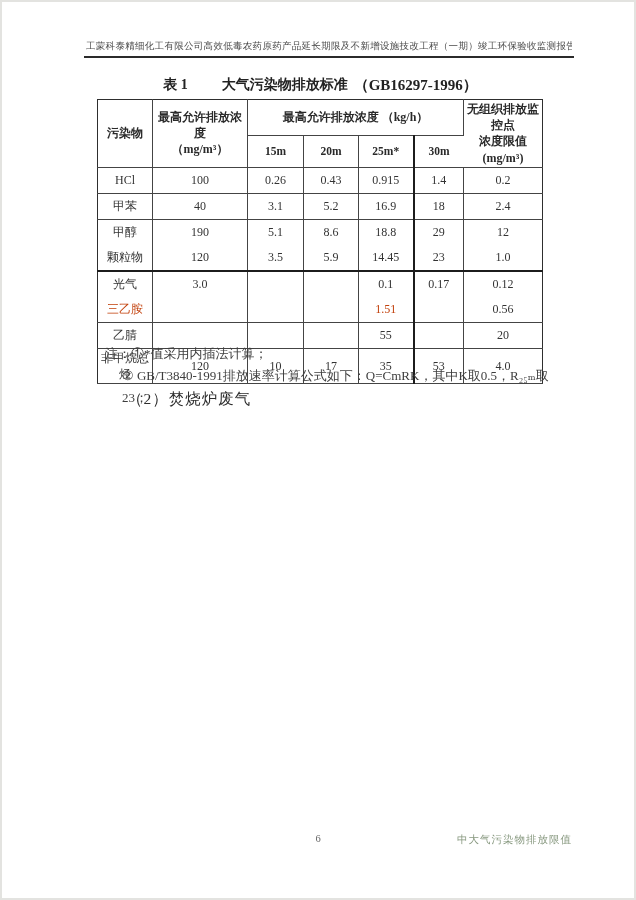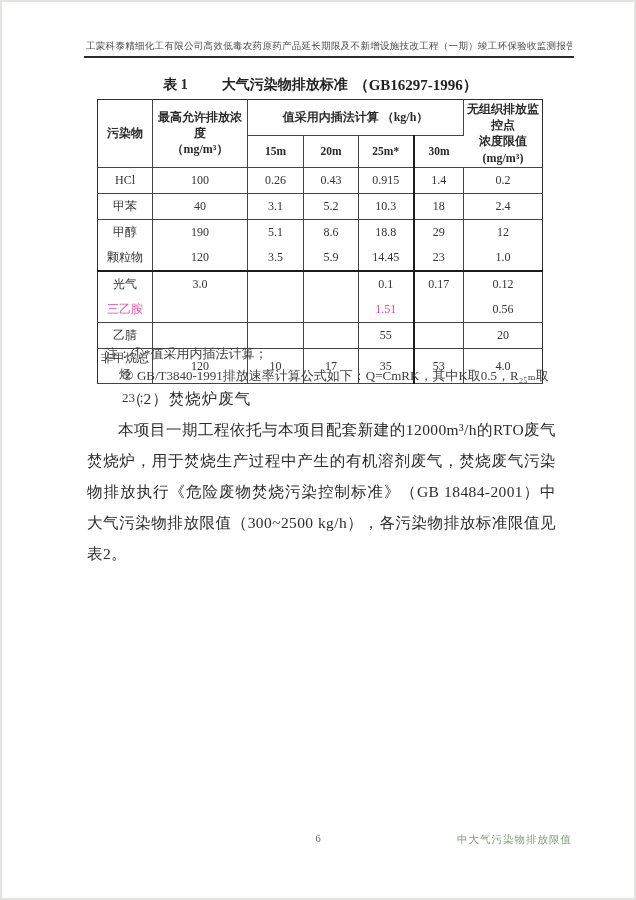--- a/index.html
+++ b/index.html
@@ -50,21 +50,21 @@
   }
   table.std th{font-weight:bold;color:#2a2a2a;font-size:12px;}
   table.std .sub th{height:26px;font-size:11.5px;}
   table.std thead tr:first-child th{height:30px;}
   table.std td{height:23px;}
   table.std td:last-child,table.std th:last-child{border-right:none;}
   .thick-right{border-right:2.5px solid #1c1c1c !important;}
   .no-bottom td{border-bottom:none !important;}
   .thick-bottom td{border-bottom:2.5px solid #1c1c1c !important;}
   .two-line{font-size:11.5px;line-height:1.6;}
-  .faded{color:#ec4899;font-family:Liberation Serif, serif;}
+  .faded{color:#c2410c;font-family:Liberation Serif, serif;}
   
   .notes{
     position:absolute;left:103px;right:70px;top:341px;
     font-size:13px;color:#3d3d3d;line-height:1.7;
   }
   .notes .note-2{padding-left:17px;}
   
   .section-heading{
     position:absolute;left:125px;top:387px;
     font-size:15.5px;color:#2c2c2c;letter-spacing:1px;
@@ -110,21 +110,21 @@
         <col style="width:50px">
       <col style="width:79px">
     </colgroup>
     <thead>
       <tr>
         <th rowspan="2">污染物</th>
         <th rowspan="2" class="two-line">
           <span>最高允许排放浓度</span><br>
           <span>（mg/m³）</span>
         </th>
-        <th colspan="4">值采用内插法计算 （kg/h）</th>
+        <th colspan="4">最高允许排放浓度 （kg/h）</th>
         <th rowspan="2" class="two-line">
           <span>无组织排放监控点</span><br>
           <span>浓度限值(mg/m³)</span>
         </th>
       </tr>
       <tr class="sub">
         <th>15m</th>
         <th>20m</th>
         <th class="thick-right">25m*</th>
         <th>30m</th>
@@ -138,21 +138,21 @@
         <td>0.43</td>
         <td class="thick-right">0.915</td>
         <td>1.4</td>
         <td>0.2</td>
       </tr>
       <tr>
         <td>甲苯</td>
         <td>40</td>
         <td>3.1</td>
         <td>5.2</td>
-        <td class="thick-right">10.3</td>
+        <td class="thick-right">16.9</td>
         <td>18</td>
         <td>2.4</td>
       </tr>
       <tr class="no-bottom">
         <td>甲醇</td>
         <td>190</td>
         <td>5.1</td>
         <td>8.6</td>
         <td class="thick-right">18.8</td>
         <td>29</td>
@@ -206,18 +206,17 @@
     </tbody>
   </table>
 
   <div class="notes">
     <div class="note-1">注：①*值采用内插法计算；</div>
     <div class="note-2">② GB/T3840-1991排放速率计算公式如下：Q=CmRK，其中K取0.5，R₂₅ₘ取23；</div>
   </div>
 
   <div class="section-heading">（2）焚烧炉废气</div>
 
-  <p class="body-para">本项目一期工程依托与本项目配套新建的12000m³/h的RTO废气焚烧炉，用于焚烧生产过程中产生的有机溶剂废气，焚烧废气污染物排放执行《危险废物焚烧污染控制标准》（GB 18484-2001）中大气污染物排放限值（300~2500 kg/h），各污染物排放标准限值见表2。</p>
 
   <div class="footer-pagenum">6</div>
   <div class="footer-stamp">中大气污染物排放限值</div>
 
 </div>
 
 </body></html>

